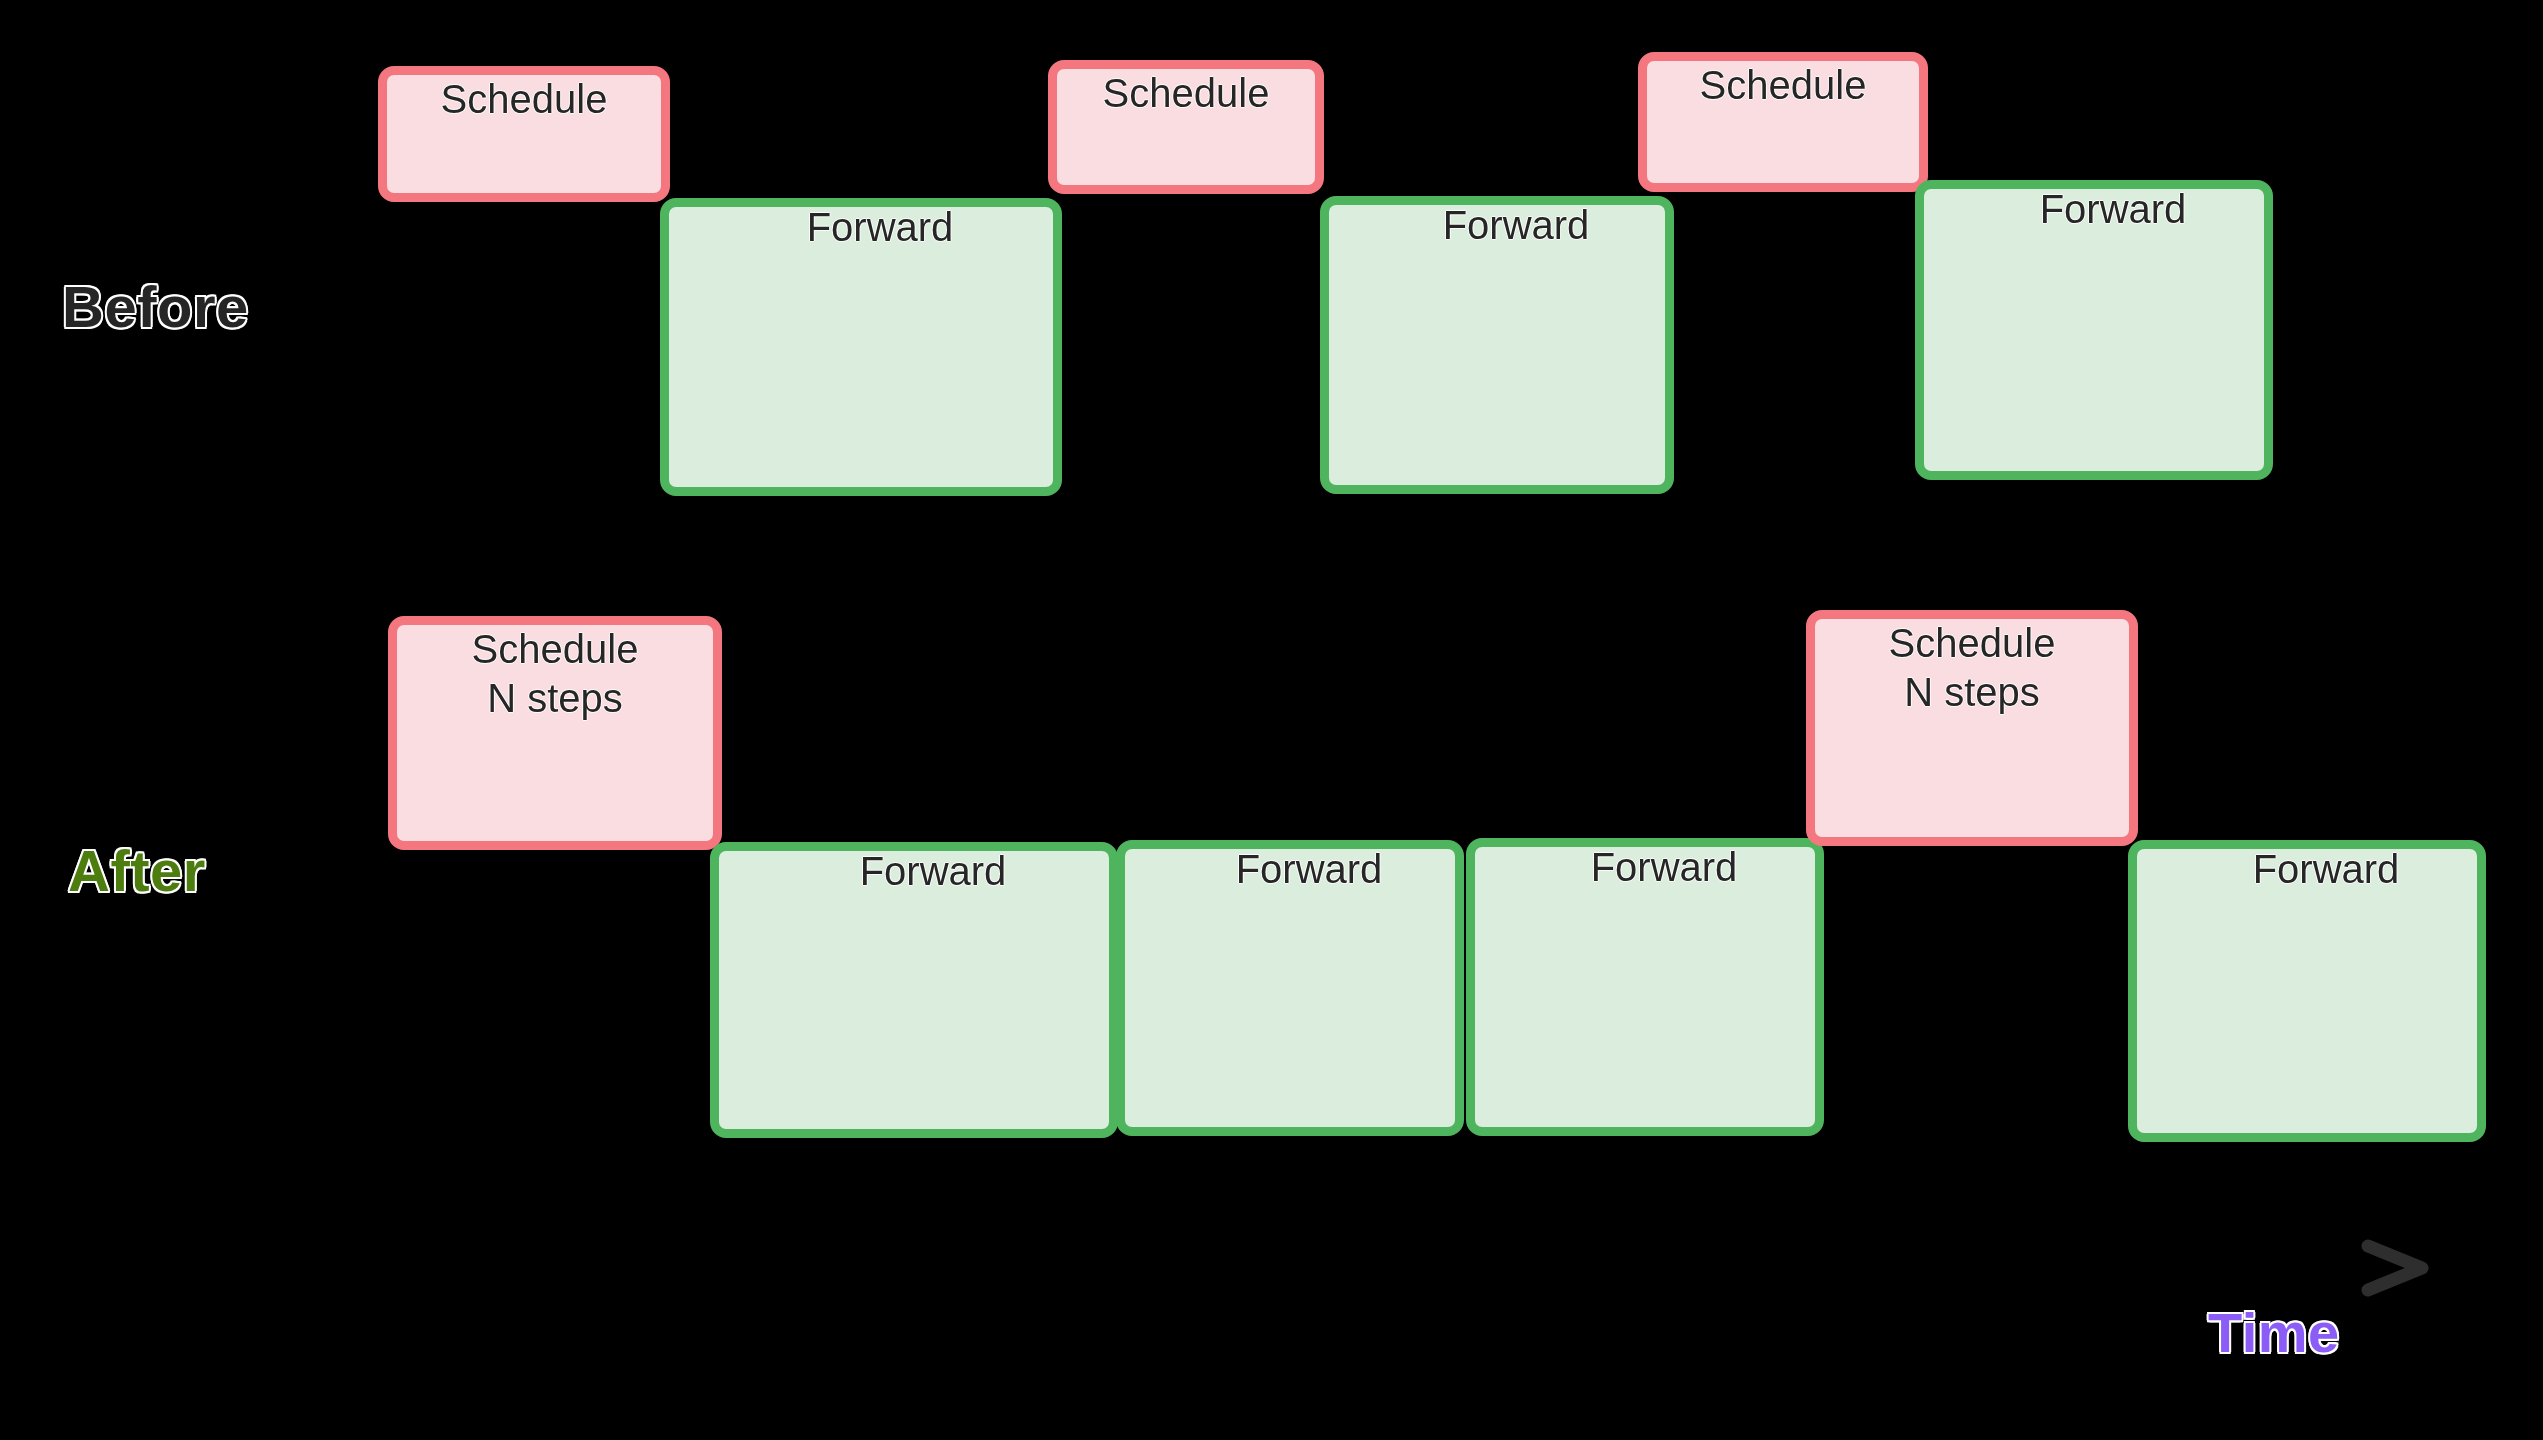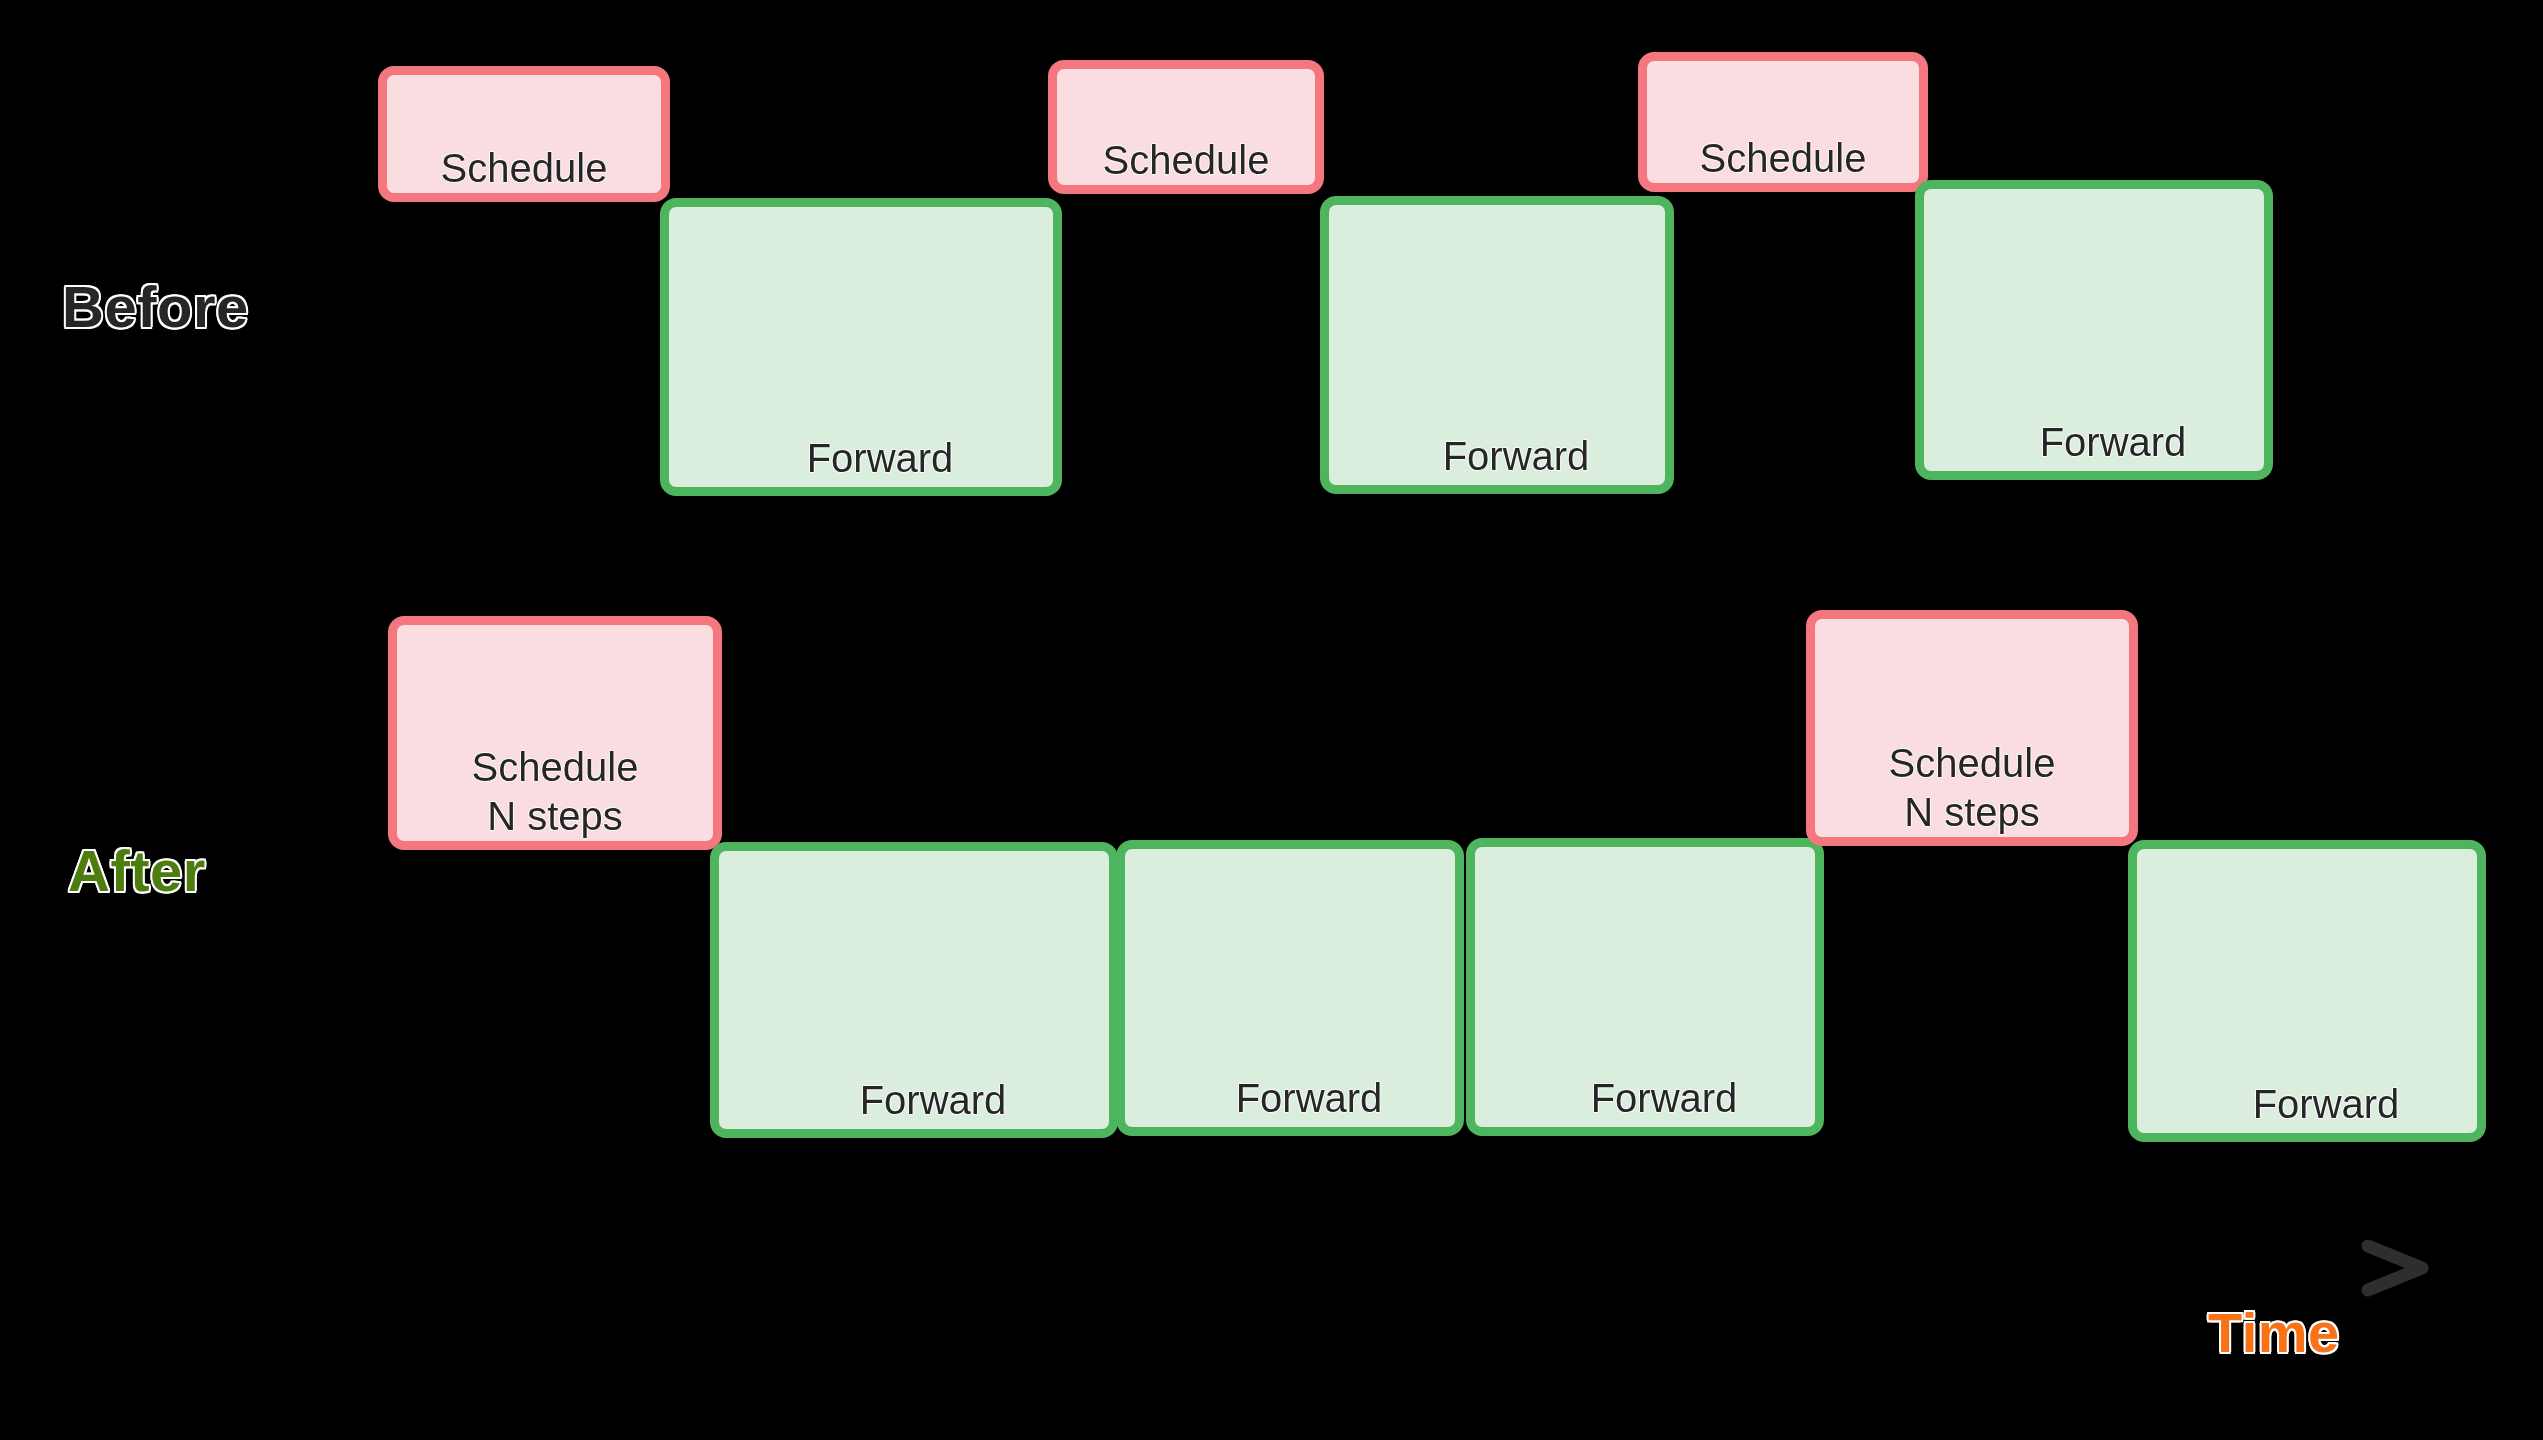--- a/index.html
+++ b/index.html
@@ -42,21 +42,21 @@
   }
   #label-before { left: 62px;  top: 278px; }
   #label-after  { left: 68px;  top: 842px; }
   #label-time   { left: 2208px; top: 1305px; font-size: 56px; }
 
   
   .node {
     position: absolute;
     box-sizing: border-box;
     display: flex;
-    align-items: flex-end;
+    align-items: flex-start;
     justify-content: center;
     text-align: center;
     border-style: solid;
     border-radius: 16px;
     font-family: "Liberation Sans", sans-serif;
     font-size: 40px;
     line-height: 1.22;
     color: #262626;
     font-weight: 400;
     white-space: pre-line;
@@ -149,15 +149,15 @@
       <linearGradient id="axisFade" x1="0" y1="0" x2="1" y2="0">
         <stop offset="0" stop-color="#1a1a1a"></stop>
         <stop offset="0.35" stop-color="#242424"></stop>
         <stop offset="1" stop-color="#303030"></stop>
       </linearGradient>
     </defs>
     <line x1="4" y1="28" x2="2012" y2="28" stroke="url(#axisFade)" stroke-width="9" stroke-linecap="round"></line>
     <polyline points="1988,6 2042,28 1988,50" fill="none" stroke="#2e2e2e" stroke-width="13" stroke-linecap="round" stroke-linejoin="round"></polyline>
   </svg>
 
-  <div id="label-time" class="row-label" style="color: #f97316;">Time</div>
+  <div id="label-time" class="row-label" style="color: #8b5cf6;">Time</div>
 
 </div>
 
 </body></html>

